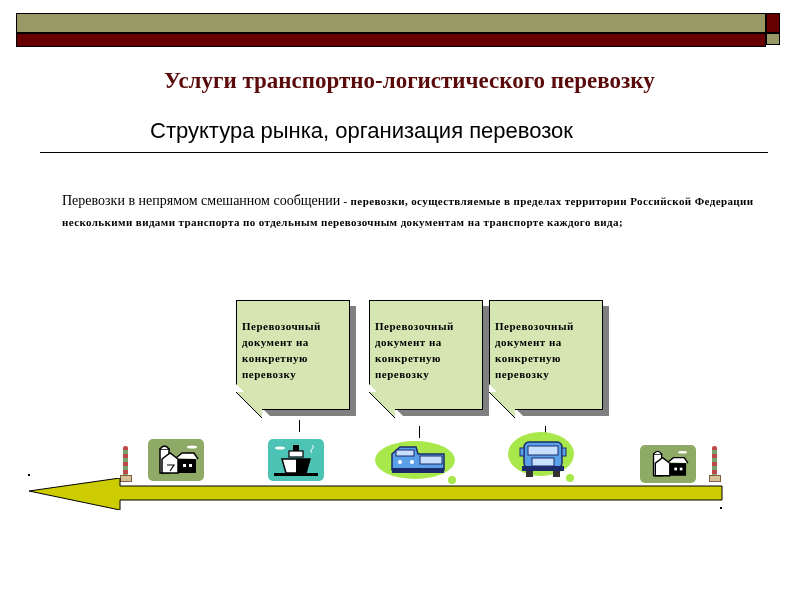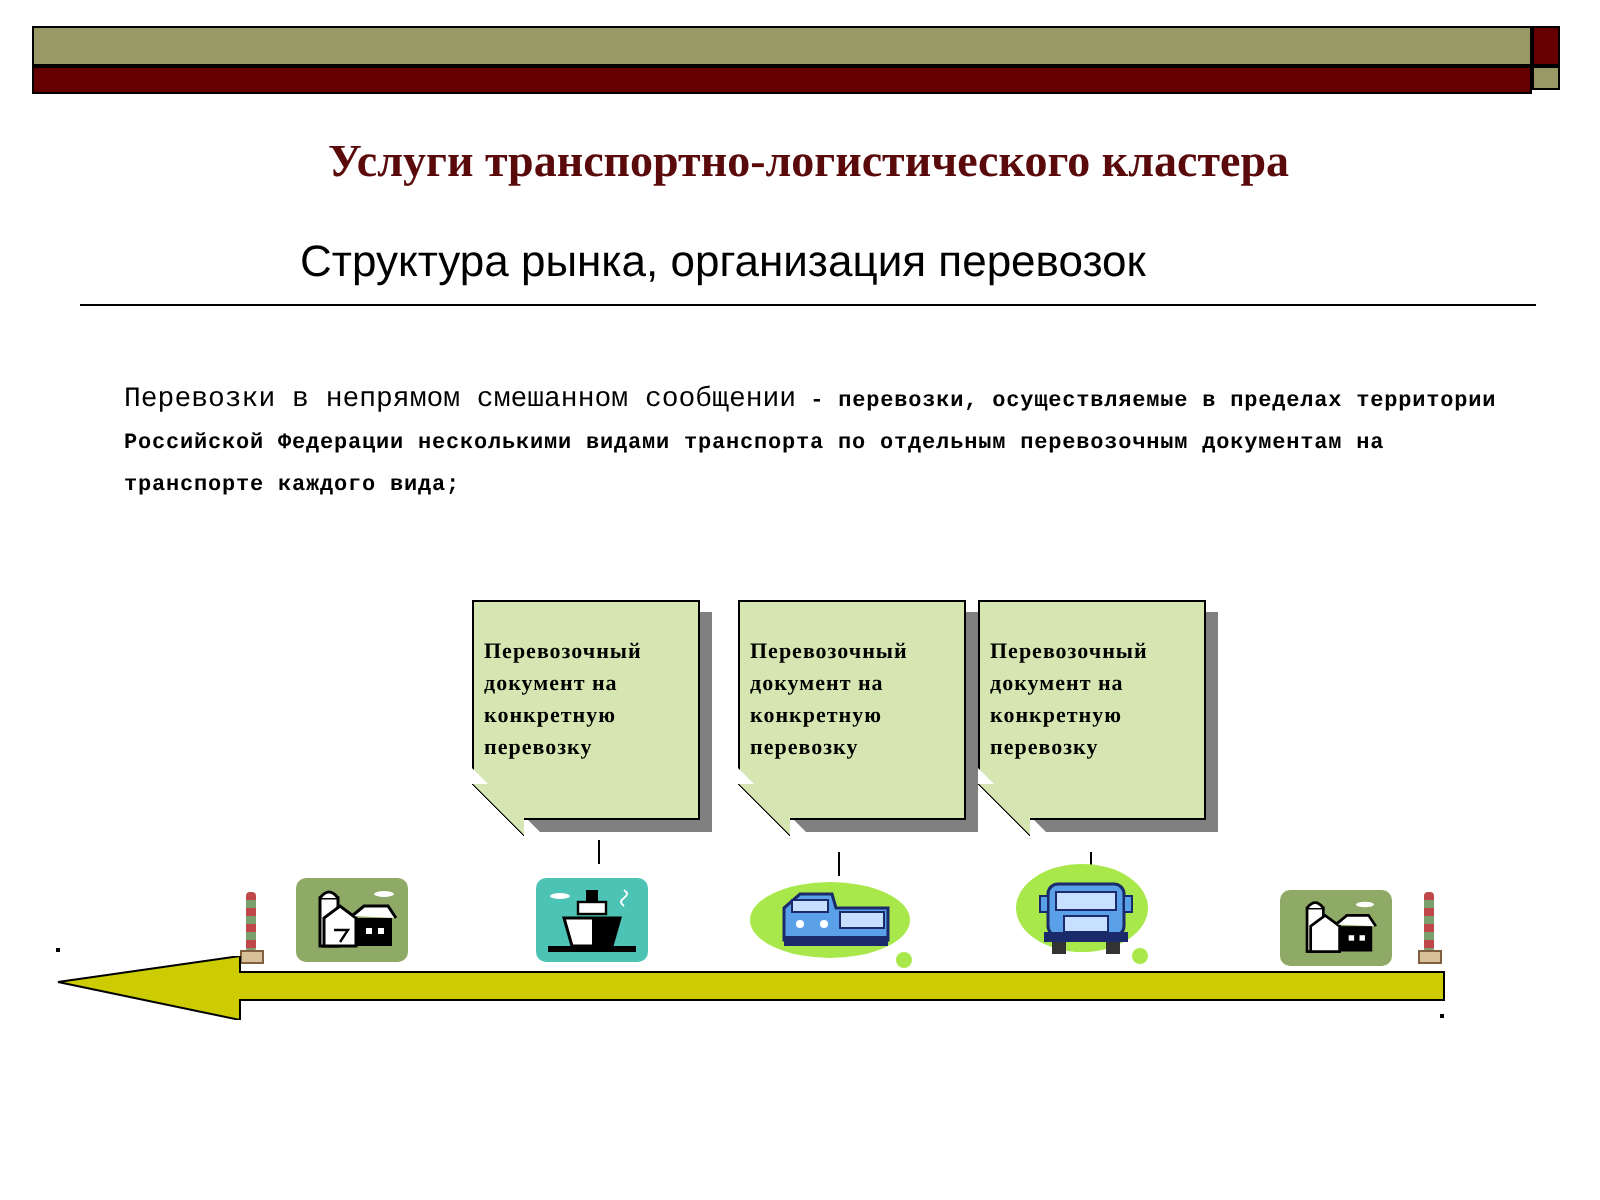--- a/index.html
+++ b/index.html
@@ -9,21 +9,21 @@
     
     .bar-top { position: absolute; left: 16px; top: 13px; width: 750px; height: 20px; background: #999966; border: 1px solid #000; }
     .bar-bottom { position: absolute; left: 16px; top: 33px; width: 750px; height: 14px; background: #660000; border: 1px solid #000; }
     .sq-top { position: absolute; left: 766px; top: 13px; width: 14px; height: 20px; background: #660000; border: 1px solid #000; }
     .sq-bottom { position: absolute; left: 766px; top: 33px; width: 14px; height: 12px; background: #999966; border: 1px solid #000; }
 
     .title { position: absolute; left: 164px; top: 68px; font-family: "Liberation Serif", serif; font-weight: bold; font-size: 23px; color: #5a0a0a; white-space: nowrap; }
     .subtitle { position: absolute; left: 150px; top: 118px; font-family: "Liberation Sans", sans-serif; font-size: 22px; color: #000; white-space: nowrap; }
     .sep { position: absolute; left: 40px; top: 152px; width: 728px; height: 1px; background: #000; }
 
-    .desc { position: absolute; left: 62px; top: 190px; width: 700px; font-family: Liberation Mono, monospace; color: #000; line-height: 19px; }
+    .desc { position: absolute; left: 62px; top: 190px; width: 700px; font-family: Liberation Serif, serif; color: #000; line-height: 19px; }
     .desc .lead { font-size: 14px; }
     .desc .rest { font-size: 11px; font-weight: bold; letter-spacing: 0.4px; }
 
     
     .note { position: absolute; width: 114px; height: 118px; }
     .note .shadow { position: absolute; left: 6px; top: 6px; width: 114px; height: 110px; background: #808080;
       clip-path: polygon(0 0, 100% 0, 100% 100%, 28px 100%, 0 calc(100% - 28px)); }
     .note .paper { position: absolute; left: 0; top: 0; width: 114px; height: 110px; background: #d6e6b2; border: 1px solid #000;
       clip-path: polygon(0 0, 100% 0, 100% 100%, 26px 100%, 0 calc(100% - 26px)); }
     .note .fold { position: absolute; left: 0; bottom: 0; width: 26px; height: 26px;
@@ -46,21 +46,21 @@
     .dot { position: absolute; width: 2px; height: 2px; background: #000; }
   </style>
 </head>
 <body>
 
 <div class="bar-top"></div>
 <div class="bar-bottom"></div>
 <div class="sq-top"></div>
 <div class="sq-bottom"></div>
 
-<div class="title">Услуги транспортно-логистического кластера</div>
+<div class="title">Услуги транспортно-логистического перевозку</div>
 <div class="subtitle">Структура рынка, организация перевозок</div>
 <div class="sep"></div>
 
 <div class="desc">
   <span class="lead">Перевозки в непрямом смешанном сообщении</span><span class="rest"> - перевозки, осуществляемые в пределах территории Российской Федерации несколькими видами транспорта по отдельным перевозочным документам на транспорте каждого вида;</span>
 </div>
 
 <div class="note" style="left:236px; top:300px;">
   <div class="shadow"></div>
   <div class="paper"></div>

